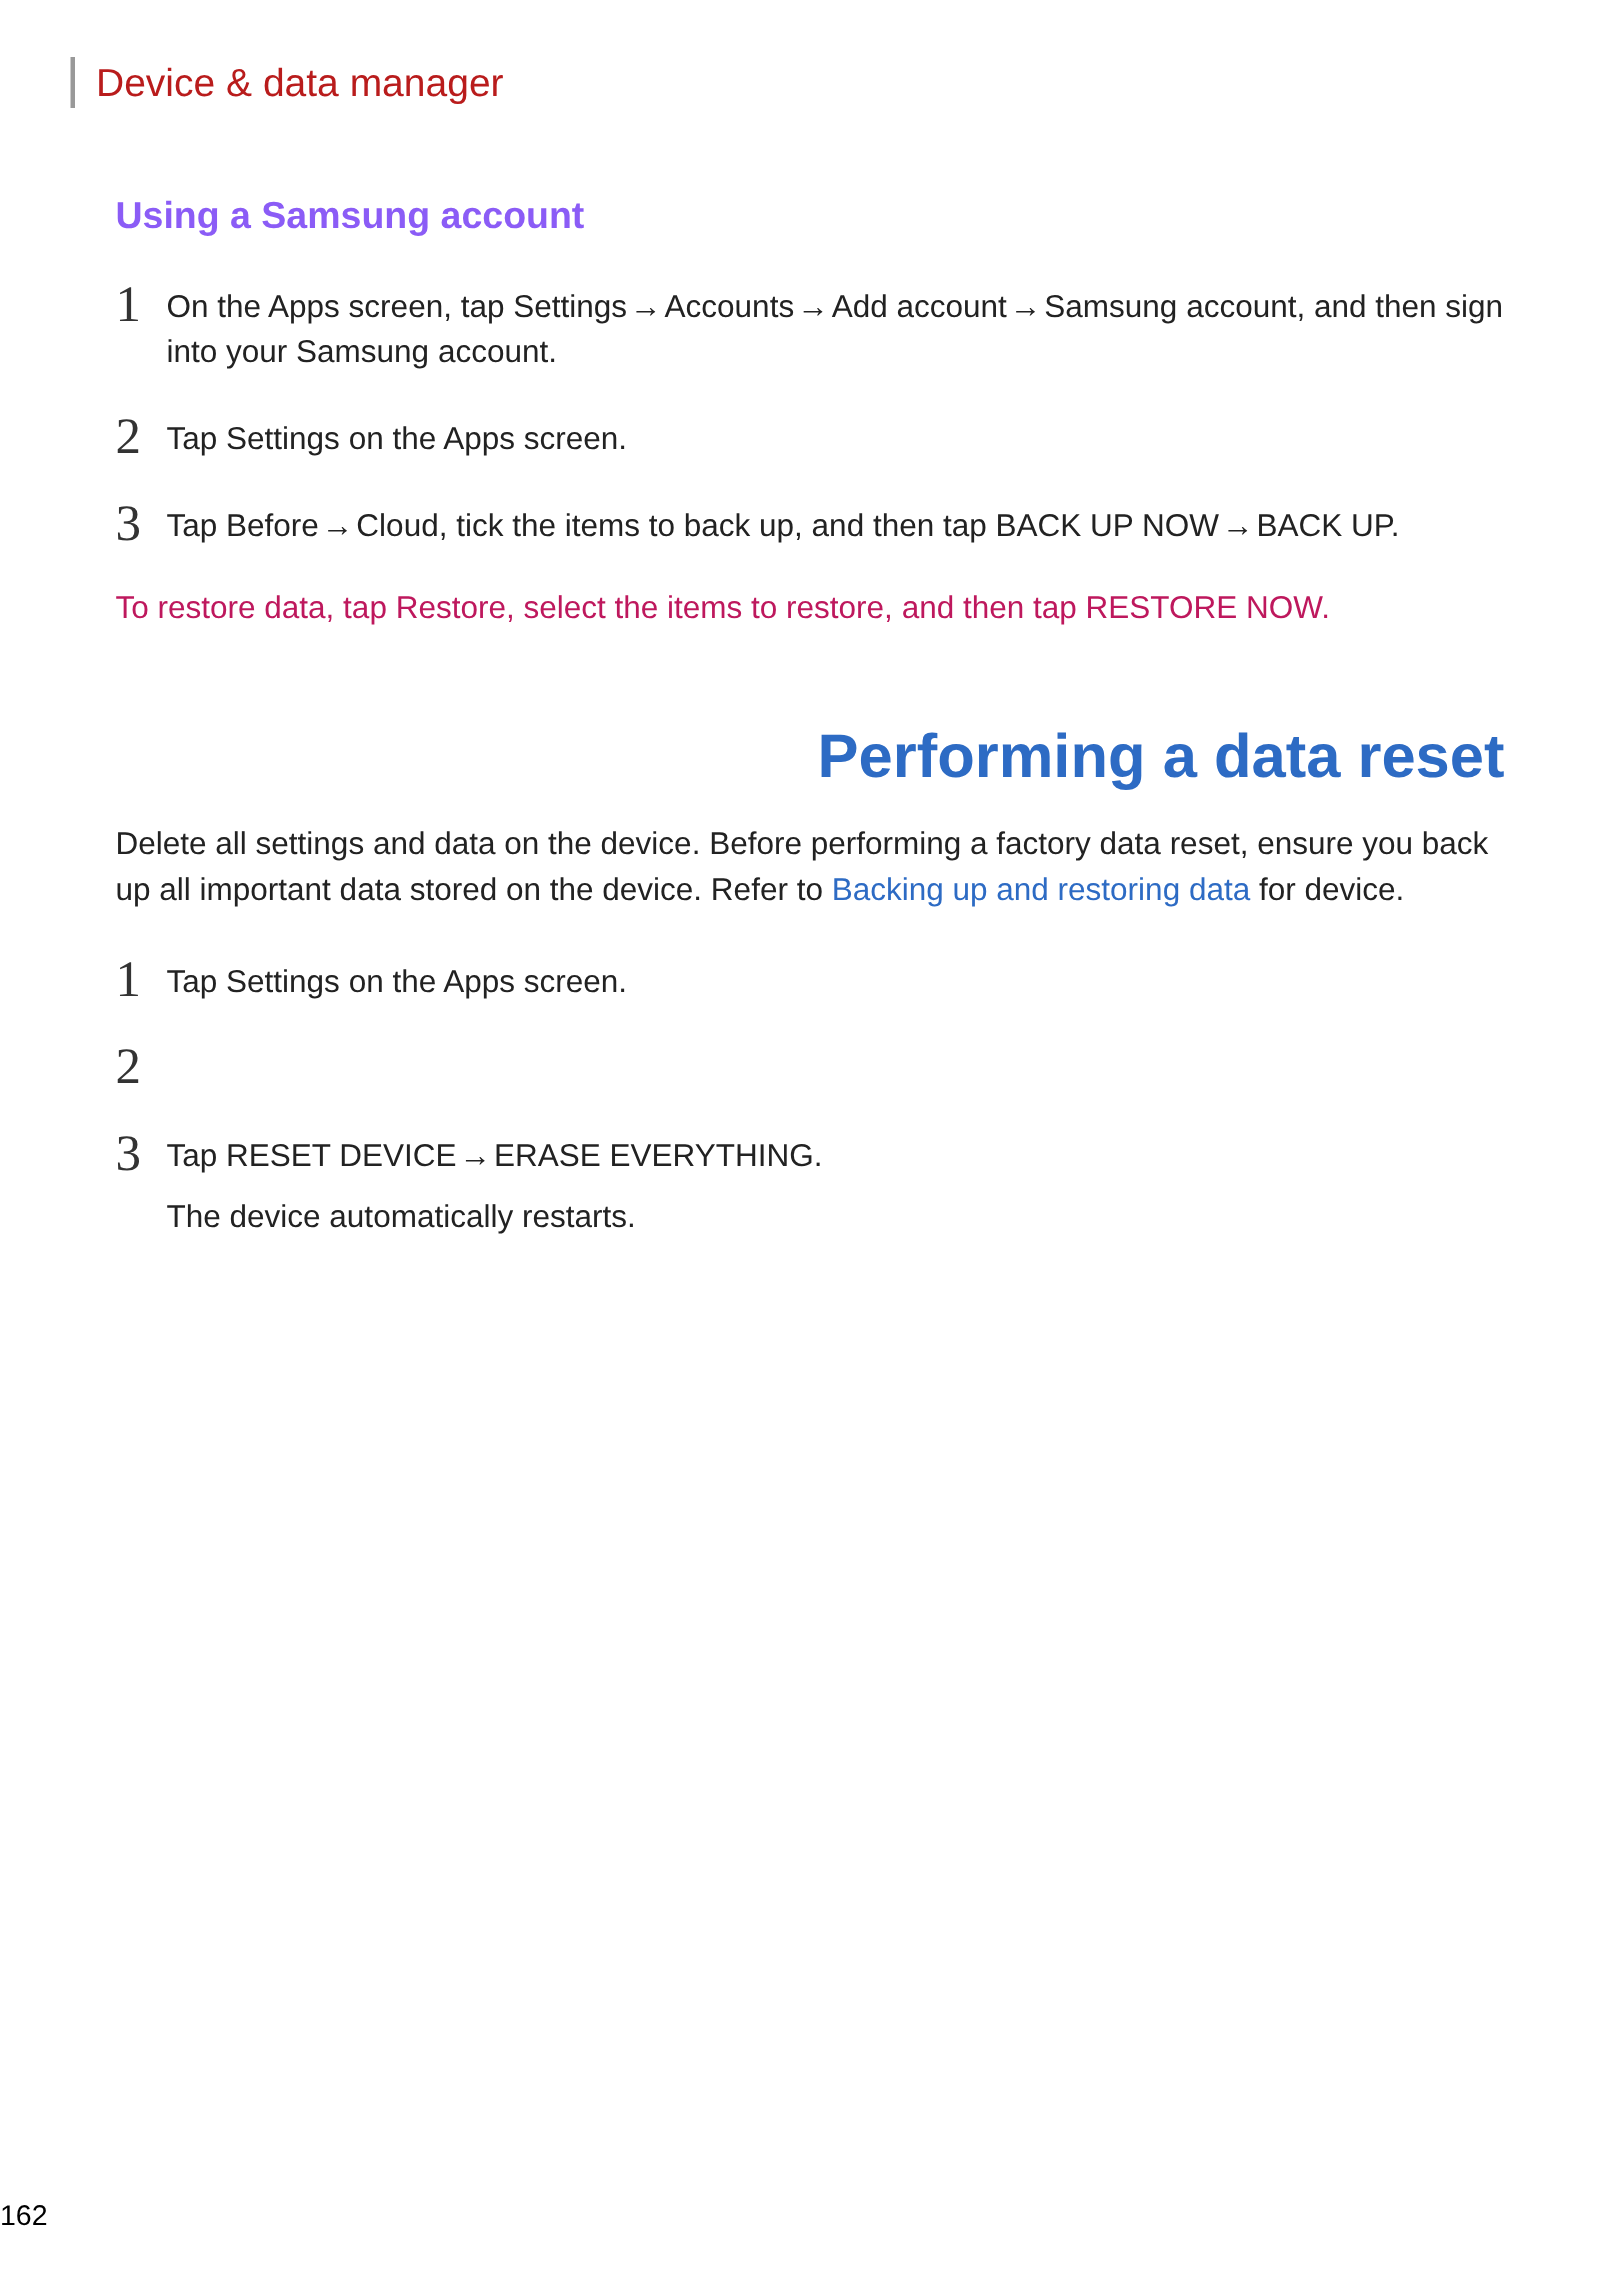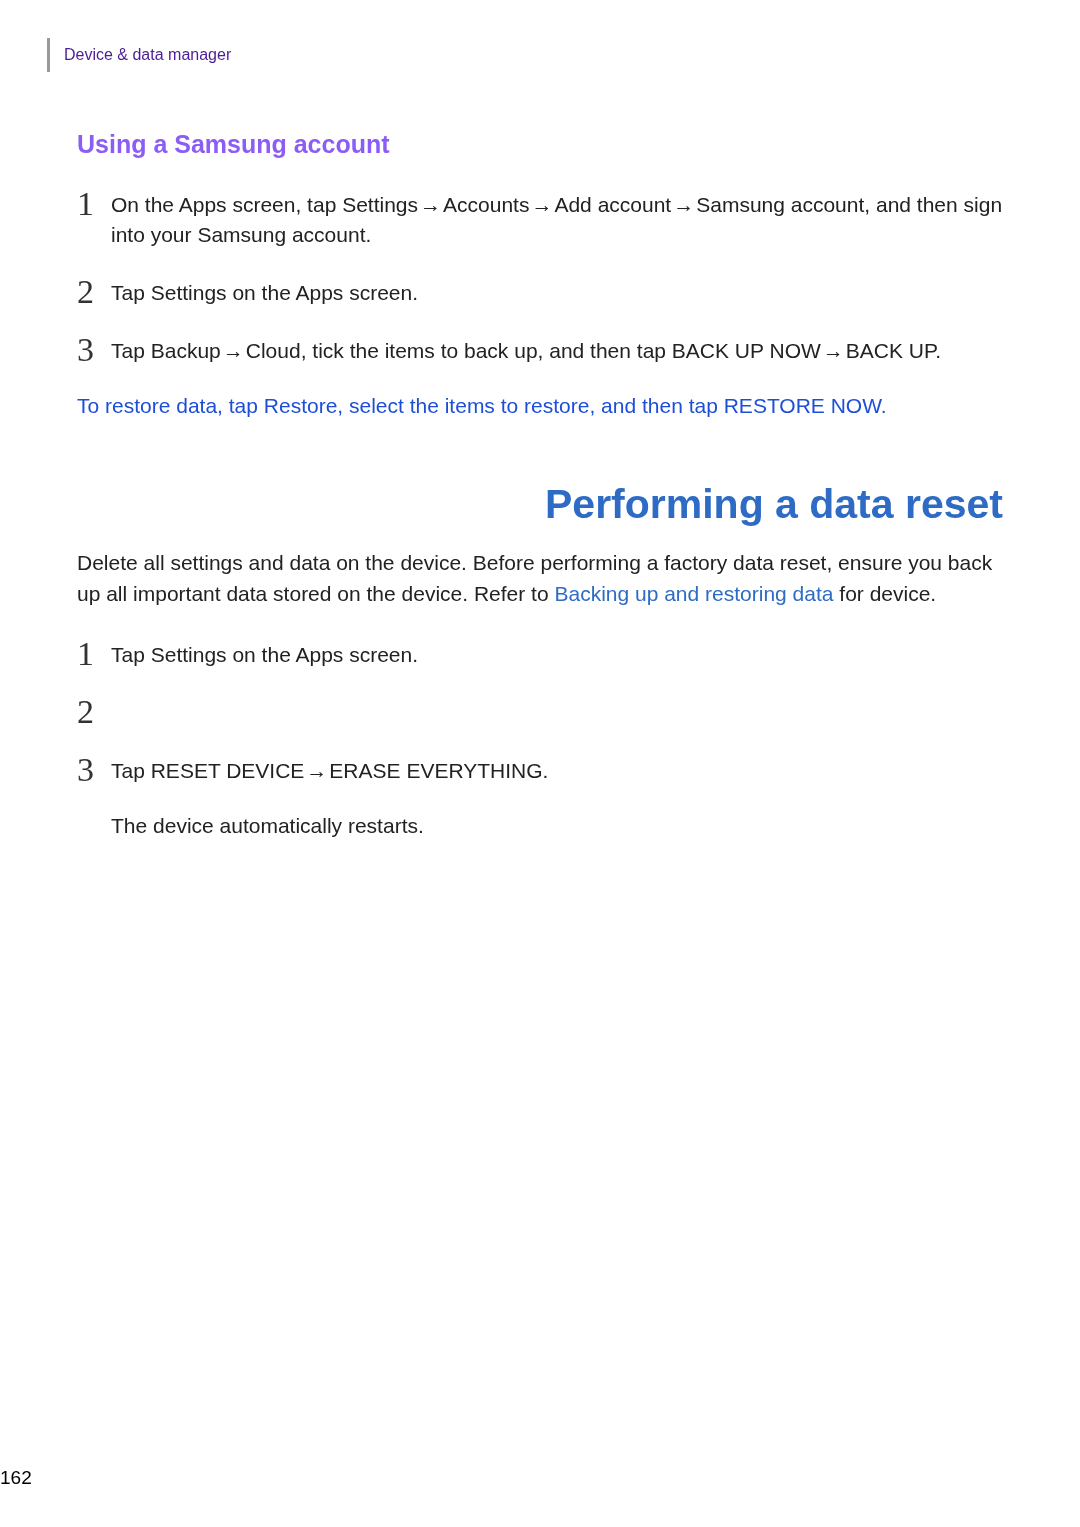--- a/index.html
+++ b/index.html
@@ -24,22 +24,22 @@
       margin-bottom: 58px;
       margin-left: -30px;
     }
     .header-divider {
       width: 3px;
       height: 34px;
       background: #999;
       margin-right: 14px;
     }
     .header-text {
-      font-size: 16px;
-      color: #4c1d95;
+      font-size: 26px;
+      color: #b91c1c;
       font-weight: 400;
     }
     .subsection-title {
       font-size: 25px;
       font-weight: 700;
       color: #8b5cf6;
       margin-bottom: 28px;
     }
     .step {
       display: flex;
@@ -59,21 +59,21 @@
       line-height: 1.45;
       color: #222;
       padding-top: 3px;
     }
     .arrow {
       margin: 0 2px;
     }
     .restore-para {
       font-size: 21px;
       line-height: 1.45;
-      color: #1d4ed8;
+      color: #be185d;
       margin-top: 12px;
       margin-bottom: 60px;
     }
     .section-title {
       font-size: 41px;
       font-weight: 700;
       color: #2d6bc4;
       margin-bottom: 20px;
       text-align: right;
     }
@@ -83,21 +83,21 @@
       color: #222;
       margin-bottom: 28px;
     }
     .link {
       color: #2d6bc4;
     }
     .follow-text {
       font-size: 21px;
       line-height: 1.45;
       color: #222;
-      margin-top: 24px;
+      margin-top: 10px;
     }
     .page-number {
       position: absolute;
       bottom: 38px;
       left: 0;
       width: 100%;
       font-size: 19px;
       color: #000000;
     }
     b {
@@ -126,21 +126,21 @@
   <div class="step">
     <div class="step-number">2</div>
     <div class="step-content">
       <span>Tap </span><b>Settings</b><span> on the Apps screen.</span>
     </div>
   </div>
 
   <div class="step">
     <div class="step-number">3</div>
     <div class="step-content">
-      <span>Tap </span><b>Backup</b><span class="arrow">→</span><b>Cloud</b><span>, tick the items to back up, and then tap </span><b>BACK UP NOW</b><span class="arrow">→</span><b>BACK UP</b><span>.</span>
+      <span>Tap </span><b>Before</b><span class="arrow">→</span><b>Cloud</b><span>, tick the items to back up, and then tap </span><b>BACK UP NOW</b><span class="arrow">→</span><b>BACK UP</b><span>.</span>
     </div>
   </div>
 
   <div class="restore-para">
     <span>To restore data, tap </span><b>Restore</b><span>, select the items to restore, and then tap </span><b>RESTORE NOW</b><span>.</span>
   </div>
 
   <div class="section-title">Performing a data reset</div>
 
   <div class="intro-para">

